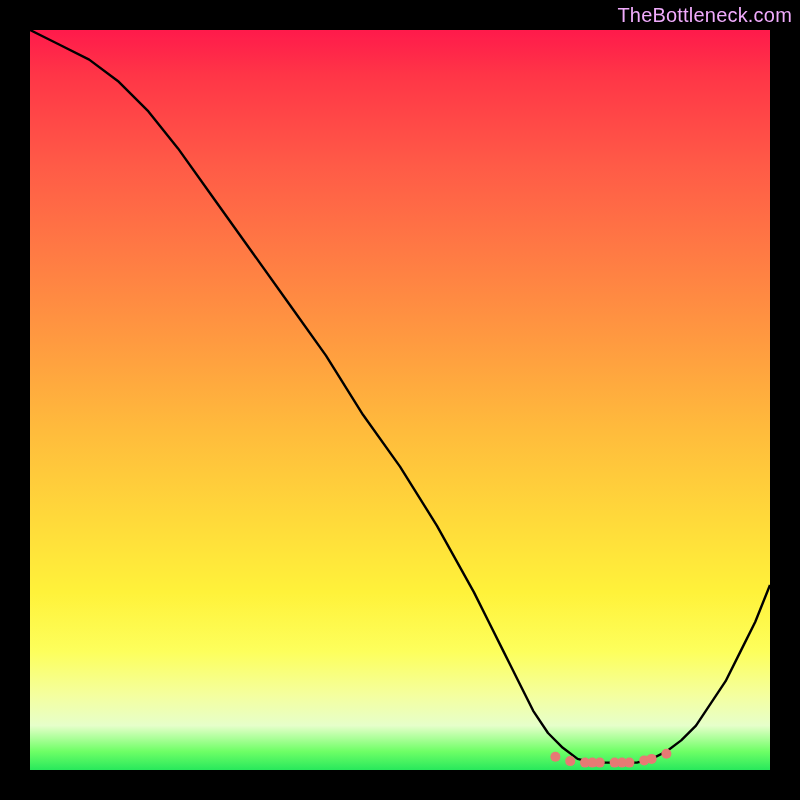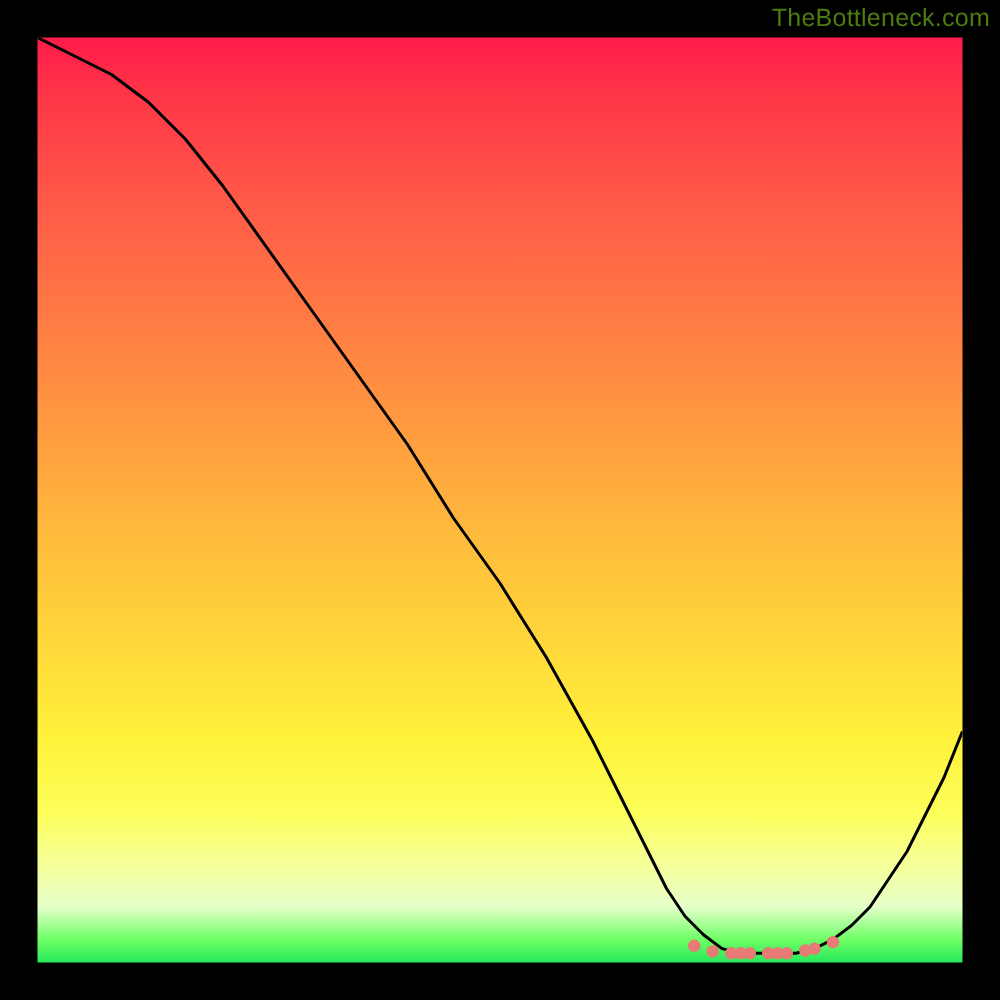--- a/index.html
+++ b/index.html
@@ -53,21 +53,21 @@
     position: absolute;
     left: 0;
     top: 0;
     width: 740px;
     height: 740px;
   }
   .watermark {
     position: absolute;
     top: 4px;
     right: 8px;
-    color: #4d7c0f;
+    color: #f0abfc;
     font-size: 20px;
     font-weight: 500;
     letter-spacing: 0.2px;
   }
 </style>
 </head>
 <body>
 
 <div class="frame">
   <div class="watermark">TheBottleneck.com</div>

